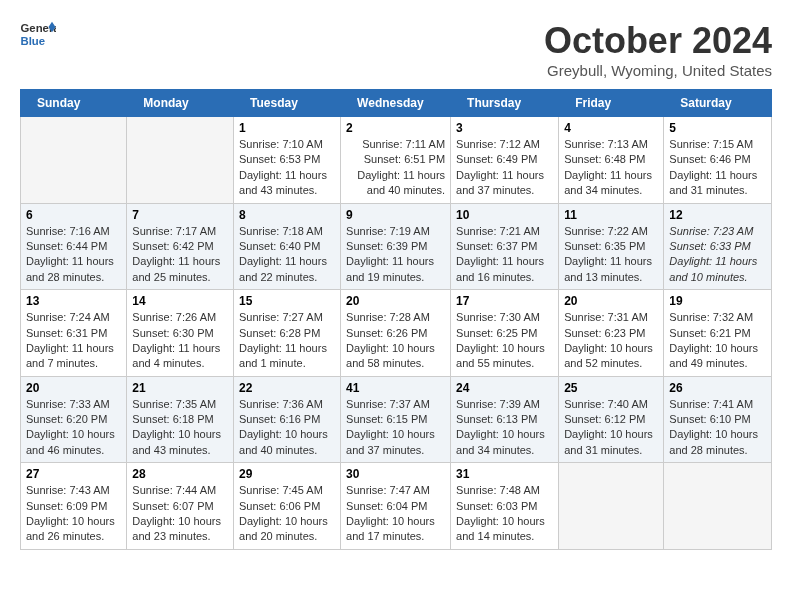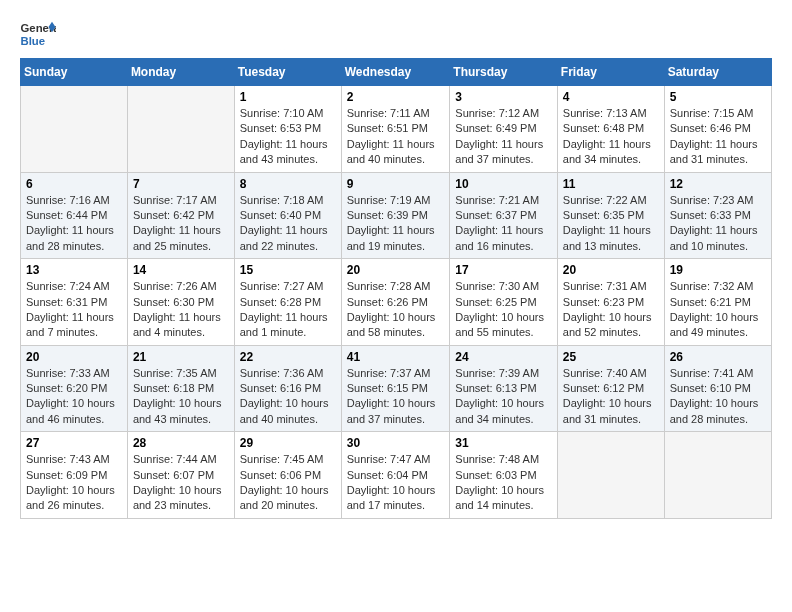--- a/index.html
+++ b/index.html
@@ -38,21 +38,21 @@
       color: #555;
     }
     table {
       width: 100%;
       border-collapse: collapse;
       font-size: 11px;
     }
     thead tr th {
       background-color: #2a6db5;
       color: #fff;
-      padding: 6px 3px;
+      padding: 6px 16px;
       text-align: left;
       font-size: 12px;
       font-weight: bold;
       border: 1px solid #2a6db5;
     }
     tbody tr td {
       border: 1px solid #ccc;
       padding: 4px 5px;
       vertical-align: top;
       width: 112px;
@@ -88,20 +88,24 @@
 </head>
 <body>
 
 <div class="header">
   <div class="logo">
     <svg class="logo-icon" viewBox="0 0 40 32" xmlns="http://www.w3.org/2000/svg">
       <text x="0" y="14" font-size="13" font-weight="bold" fill="#333">General</text>
       <text x="0" y="28" font-size="13" font-weight="bold" fill="#2a6db5">Blue</text>
       <polygon points="36,2 40,8 36,14 32,8" fill="#2a6db5"></polygon>
     </svg>
+  </div>
+  <div class="title-block">
+    <div class="month-title">October 2024</div>
+    <div class="subtitle">Greybull, Wyoming, United States</div>
   </div>
 </div>
 
 <table>
   <thead>
     <tr>
     <th>Sunday</th>
         <th>Monday</th>
         <th>Tuesday</th>
         <th>Wednesday</th>
@@ -115,21 +119,21 @@
         <td class="empty"></td>
         <td class="empty"></td>
         <td>
           <span class="day-num">1</span>
           <div class="day-info" style="white-space: pre-line;">Sunrise: 7:10 AM
 Sunset: 6:53 PM
 Daylight: 11 hours and 43 minutes.</div>
         </td>
         <td>
           <span class="day-num">2</span>
-          <div class="day-info" style="white-space: pre-line;">Sunrise: 7:11 AM
+          <div class="day-info" style="white-space: pre-line; text-align: right;">Sunrise: 7:11 AM
 Sunset: 6:51 PM
 Daylight: 11 hours and 40 minutes.</div>
         </td>
         <td>
           <span class="day-num">3</span>
           <div class="day-info" style="white-space: pre-line;">Sunrise: 7:12 AM
 Sunset: 6:49 PM
 Daylight: 11 hours and 37 minutes.</div>
         </td>
         <td>
@@ -177,21 +181,21 @@
 Daylight: 11 hours and 16 minutes.</div>
         </td>
         <td>
           <span class="day-num">11</span>
           <div class="day-info" style="white-space: pre-line;">Sunrise: 7:22 AM
 Sunset: 6:35 PM
 Daylight: 11 hours and 13 minutes.</div>
         </td>
         <td>
           <span class="day-num">12</span>
-          <div class="day-info" style="white-space: pre-line;">Sunrise: 7:23 AM
+          <div class="day-info" style="white-space: pre-line; font-style: italic;">Sunrise: 7:23 AM
 Sunset: 6:33 PM
 Daylight: 11 hours and 10 minutes.</div>
         </td>
       </tr>
       <tr>
         <td>
           <span class="day-num">13</span>
           <div class="day-info" style="white-space: pre-line;">Sunrise: 7:24 AM
 Sunset: 6:31 PM
 Daylight: 11 hours and 7 minutes.</div>

